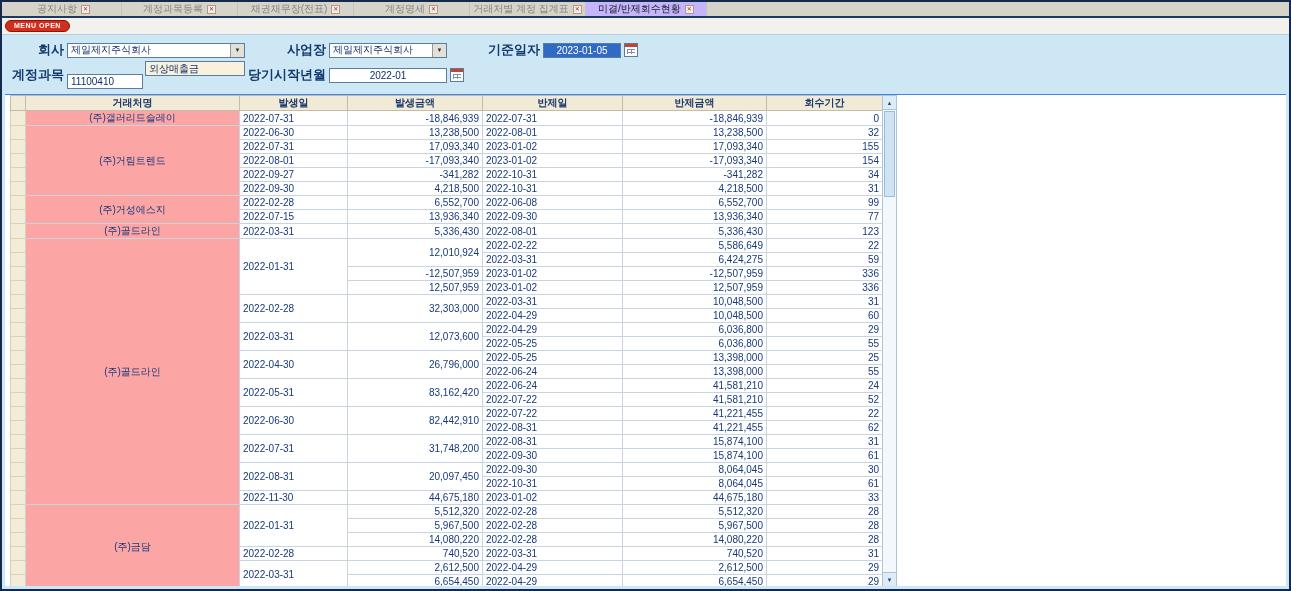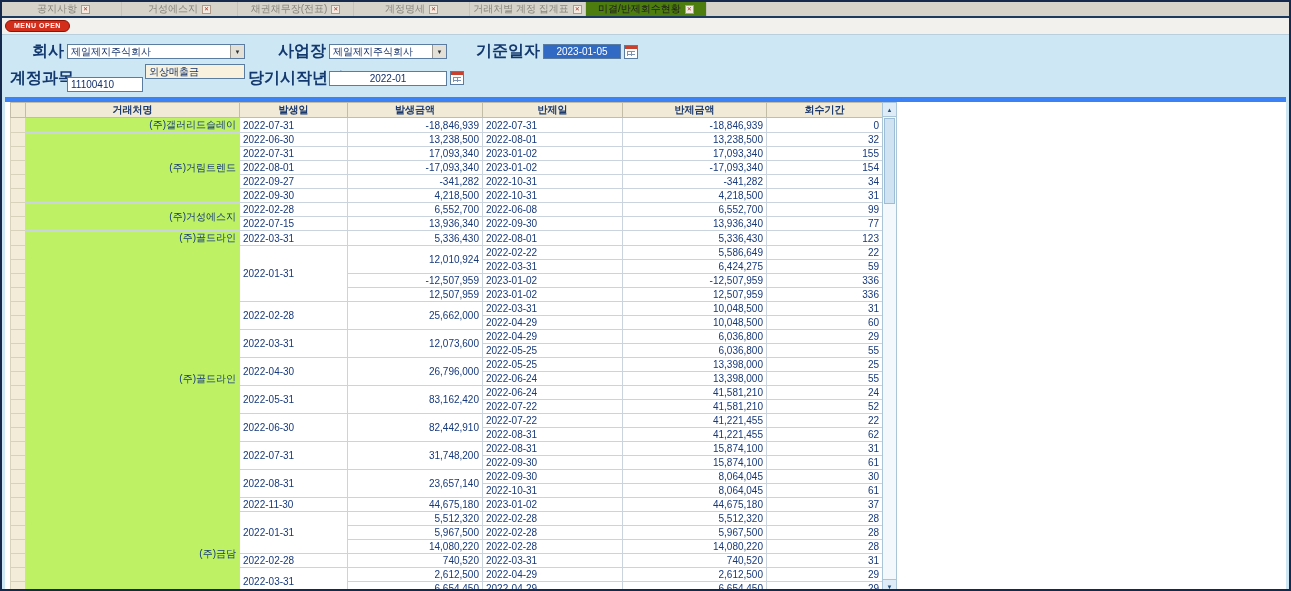--- a/index.html
+++ b/index.html
@@ -1,50 +1,50 @@
 <!DOCTYPE html>
 <html><head>
 <meta charset="utf-8">
 <style>
   html,body{margin:0;padding:0;background:#8f9aa4;}
   *{box-sizing:border-box;}
   .window{width:1291px;height:591px;border:2px solid #15294d;background:#cde7f5;display:flex;flex-direction:column;overflow:hidden;font-family:"Liberation Sans","DejaVu Sans",sans-serif;}
   
   .tabbar{flex:0 0 auto;height:16px;background:#d6d3cb;border-bottom:2px solid #1c3a5e;display:flex;align-items:flex-start;padding-left:4px;}
   .tab{width:116px;display:flex;align-items:center;justify-content:center;gap:4px;font-size:10px;color:#86847b;cursor:default;border-right:1px solid #c6c3ba;}
-  .tab.active{background:#4d7c0f;color:#1c1c1c;width:auto;padding:0 12px;}
+  .tab.active{background:#c4b5fd;color:#1c1c1c;width:auto;padding:0 12px;}
   .tab .x{display:inline-block;width:9px;height:9px;border:1px solid #b09a8a;background:#f4ece2;color:#a8structure03020;color:#a33122;font-size:6px;line-height:7px;text-align:center;}
   
   .menubar{flex:0 0 auto;height:17px;background:#f2f1ee;border-bottom:1px solid #b9cfdd;display:flex;align-items:center;padding-left:3px;}
   .menu-open{background:#d32d1c;border:1px solid #8e1408;color:#fff;font-size:7px;font-weight:bold;letter-spacing:.5px;padding:1px 8px 2px;border-radius:8px;}
   
   .content{flex:1;background:#cde7f5;padding:4px 3px 0 3px;display:flex;flex-direction:column;overflow:hidden;}
   .form{flex:0 0 auto;display:grid;grid-template-columns:54px 178px 78px 118px 90px 78px 18px;column-gap:3px;row-gap:2px;align-items:center;margin:2px 0 5px 5px;}
-  .flabel{font-size:16px;font-weight:bold;color:#12386e;text-align:right;white-space:nowrap;}
+  .flabel{font-size:13px;font-weight:bold;color:#12386e;text-align:right;white-space:nowrap;}
   .combo,.tinput{height:15px;border:1px solid #5a7ca0;background:#fff;display:flex;align-items:center;font-size:10px;color:#13306b;padding:0 3px;position:relative;width:100%;}
   .combo{padding-right:16px;}
   .combo .arrow{position:absolute;right:0;top:0;bottom:0;width:14px;background:#e3e0d8;border-left:1px solid #9a9890;display:flex;align-items:center;justify-content:center;font-size:6px;color:#333;}
   .tinput.center{justify-content:center;}
   .tinput.cream{background:#f7f1dd;}
   .tinput.sel{background:#316ac5;color:#ffffff;font-weight:normal;justify-content:center;}
   .fieldpair{display:flex;gap:2px;width:100%;}
   .fieldpair .code{width:76px;flex:0 0 auto;margin-top:13px;}
   .fieldpair .name{flex:1;}
   .cal{width:14px;height:14px;border:1px solid #5a7ca0;background:#fff;position:relative;cursor:pointer;flex:0 0 auto;}
   .cal::before{content:'';position:absolute;top:0;left:0;right:0;height:3px;background:#c8412f;}
   .cal::after{content:'';position:absolute;left:2px;right:2px;top:5px;bottom:2px;
     background-image:repeating-linear-gradient(to right,#7d93b5 0 1px,transparent 1px 4px),
                      repeating-linear-gradient(to bottom,#7d93b5 0 1px,transparent 1px 3px);}
   
-  .table-region{flex:0 0 auto;background:#ffffff;height:492px;position:relative;border-top:5px solid #3b82f6;padding-left:5px;overflow:hidden;}
+  .table-region{flex:0 0 auto;background:#ffffff;height:492px;position:relative;border-top:1px solid #3b82f6;padding-left:5px;overflow:hidden;}
   table.grid{border-collapse:collapse;table-layout:fixed;width:872px;}
   table.grid th{height:14px;background:#f0ead6;border:1px solid #c3bca6;font-size:10px;font-weight:bold;color:#1c3a6e;padding:0;}
   table.grid td{height:14px;border:1px solid #c9d4de;font-size:10px;color:#16397c;padding:0 3px;white-space:nowrap;overflow:hidden;background:#fff;}
   table.grid td.ind{background:#f2ecd9;border-color:#d9d2ba;padding:0;}
-  table.grid td.cust{background:#bef264;text-align:right;vertical-align:middle;}
+  table.grid td.cust{background:#fca5a5;text-align:center;vertical-align:middle;}
   table.grid td.odate,table.grid td.sdate{text-align:left;vertical-align:middle;}
   table.grid td.oamt,table.grid td.samt,table.grid td.days{text-align:right;vertical-align:middle;}
   
   .vscroll{position:absolute;left:877px;top:0;width:15px;height:492px;background:#f2f8fc;border:1px solid #aac4d8;}
   .vbtn{height:14px;display:flex;align-items:center;justify-content:center;font-size:6px;color:#24527e;background:#ddecf6;border-bottom:1px solid #aac4d8;cursor:pointer;}
   .vbtn.bottom{position:absolute;bottom:0;left:0;right:0;border-top:1px solid #aac4d8;border-bottom:none;}
   .vthumb{position:absolute;top:15px;left:1px;right:1px;height:86px;background:#cfe3f2;border:1px solid #9dbdd6;cursor:pointer;}
   
   .hscroll{flex:0 0 auto;height:14px;margin:3px 2px 2px 2px;position:relative;background:#dcedf8;border:1px solid #aac8dd;}
   .hbtn{position:absolute;top:0;bottom:0;width:13px;display:flex;align-items:center;justify-content:center;font-size:6px;color:#24527e;background:#ddecf6;cursor:pointer;}
@@ -56,21 +56,21 @@
 <body>
 
 <div class="window">
 
   <div class="tabbar">
     <div class="tab">
       <span>공지사항</span>
       <span class="x">✕</span>
     </div>
     <div class="tab">
-      <span>거성에스지</span>
+      <span>계정과목등록</span>
       <span class="x">✕</span>
     </div>
     <div class="tab">
       <span>채권채무장(전표)</span>
       <span class="x">✕</span>
     </div>
     <div class="tab">
       <span>계정명세</span>
       <span class="x">✕</span>
     </div>
@@ -242,21 +242,21 @@
             <tr>
               <td class="ind"></td>
               <td class="oamt" rowspan="1">12,507,959</td>
               <td class="sdate">2023-01-02</td>
               <td class="samt">12,507,959</td>
               <td class="days">336</td>
             </tr>
             <tr>
               <td class="ind"></td>
               <td class="odate" rowspan="2">2022-02-28</td>
-              <td class="oamt" rowspan="2">25,662,000</td>
+              <td class="oamt" rowspan="2">32,303,000</td>
               <td class="sdate">2022-03-31</td>
               <td class="samt">10,048,500</td>
               <td class="days">31</td>
             </tr>
             <tr>
               <td class="ind"></td>
               <td class="sdate">2022-04-29</td>
               <td class="samt">10,048,500</td>
               <td class="days">60</td>
             </tr>
@@ -326,38 +326,38 @@
             </tr>
             <tr>
               <td class="ind"></td>
               <td class="sdate">2022-09-30</td>
               <td class="samt">15,874,100</td>
               <td class="days">61</td>
             </tr>
             <tr>
               <td class="ind"></td>
               <td class="odate" rowspan="2">2022-08-31</td>
-              <td class="oamt" rowspan="2">23,657,140</td>
+              <td class="oamt" rowspan="2">20,097,450</td>
               <td class="sdate">2022-09-30</td>
               <td class="samt">8,064,045</td>
               <td class="days">30</td>
             </tr>
             <tr>
               <td class="ind"></td>
               <td class="sdate">2022-10-31</td>
               <td class="samt">8,064,045</td>
               <td class="days">61</td>
             </tr>
             <tr>
               <td class="ind"></td>
               <td class="odate" rowspan="1">2022-11-30</td>
               <td class="oamt" rowspan="1">44,675,180</td>
               <td class="sdate">2023-01-02</td>
               <td class="samt">44,675,180</td>
-              <td class="days">37</td>
+              <td class="days">33</td>
             </tr>
             <tr>
               <td class="ind"></td>
               <td class="cust" rowspan="6">(주)금담</td>
               <td class="odate" rowspan="3">2022-01-31</td>
               <td class="oamt" rowspan="1">5,512,320</td>
               <td class="sdate">2022-02-28</td>
               <td class="samt">5,512,320</td>
               <td class="days">28</td>
             </tr>

